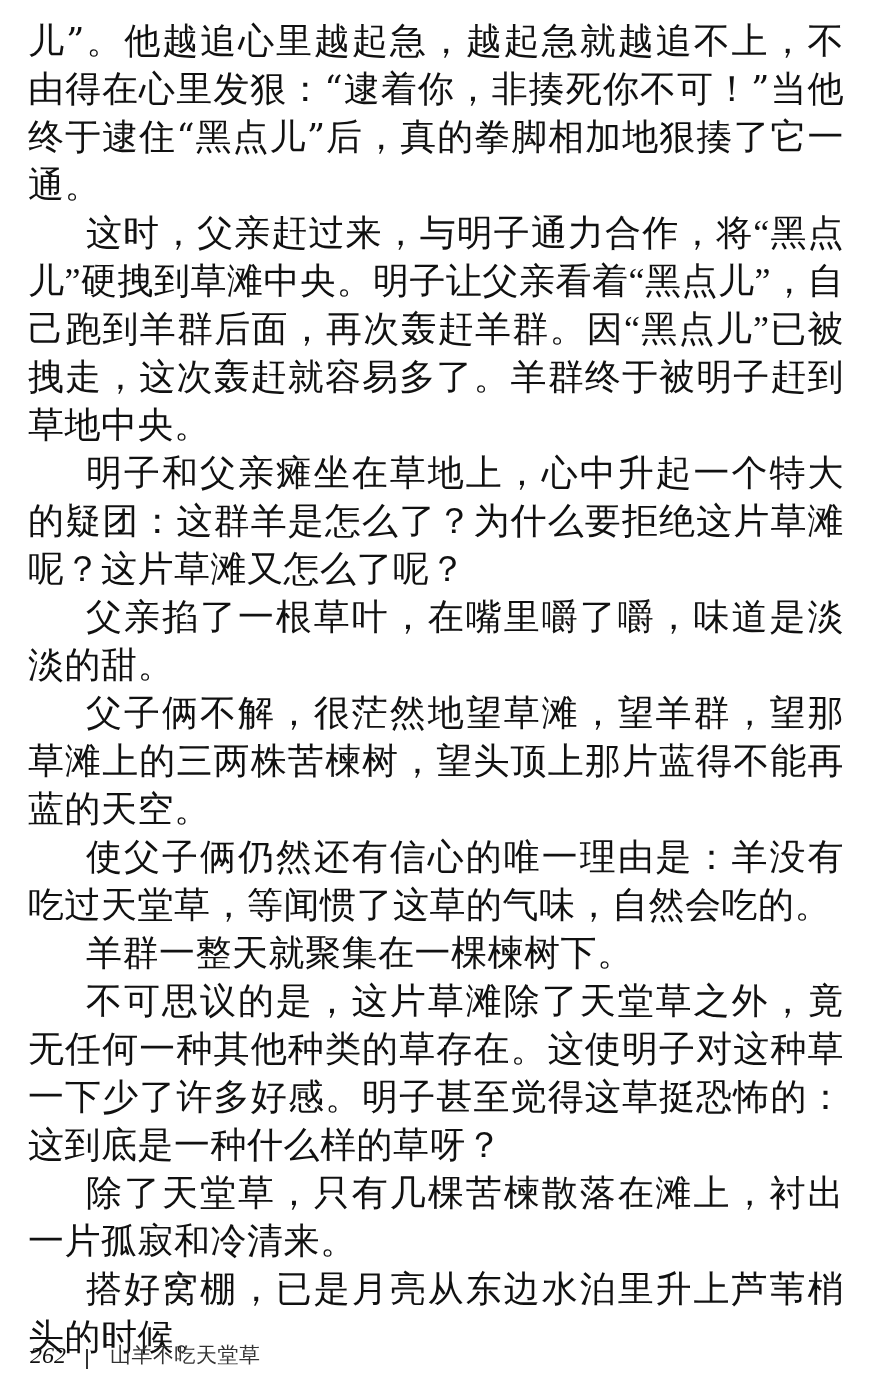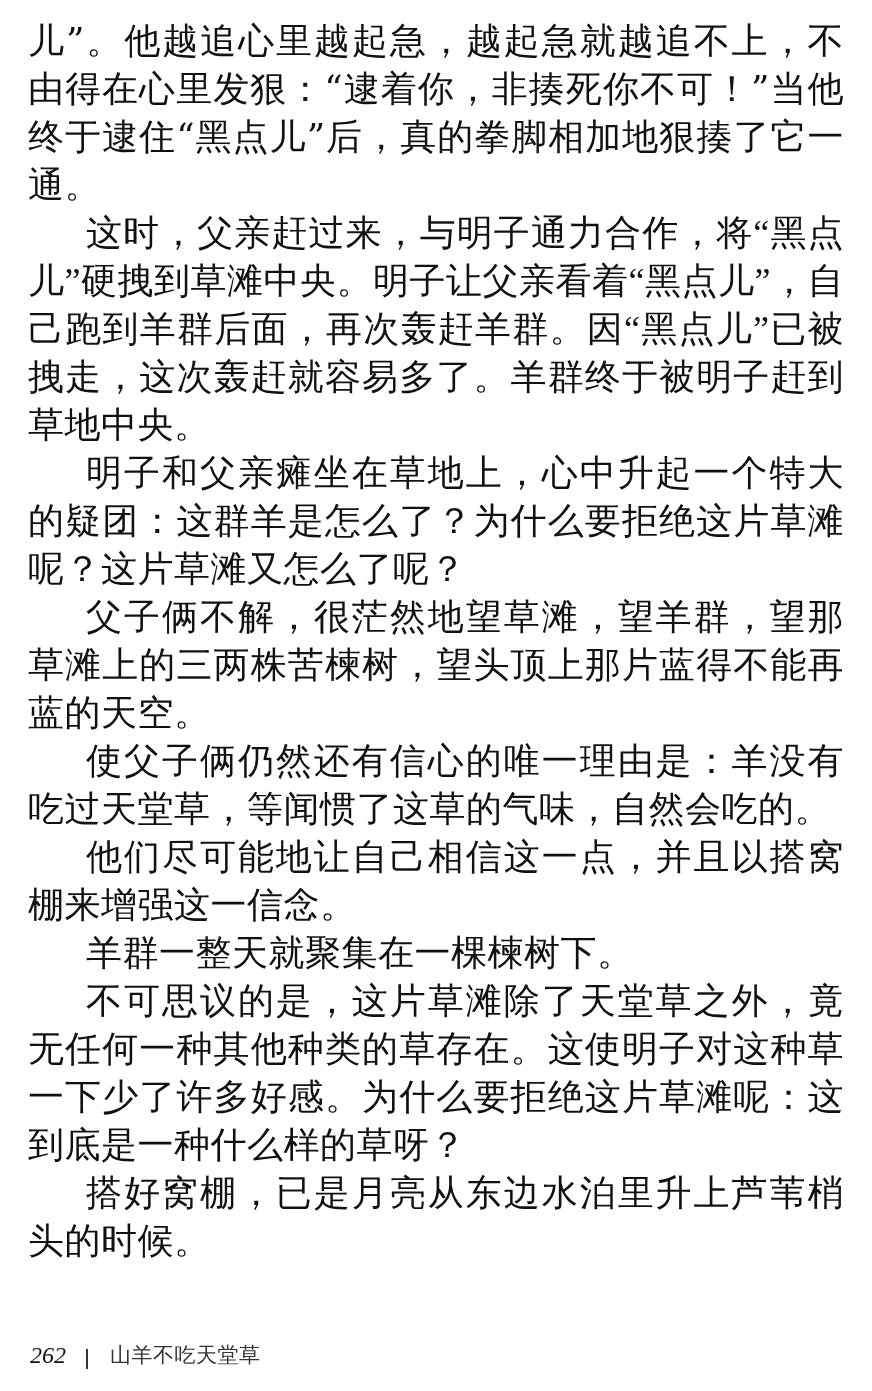--- a/index.html
+++ b/index.html
@@ -38,25 +38,26 @@
     font-size: 21px; color: #333; letter-spacing: 0.5px; margin-top: 21px;
   }
 </style>
 </head>
 <body>
 
 <div class="page-body">
   <p class="para">儿”。他越追心里越起急，越起急就越追不上，不由得在心里发狠：“逮着你，非揍死你不可！”当他终于逮住“黑点儿”后，真的拳脚相加地狠揍了它一通。</p>
   <p class="para indent">这时，父亲赶过来，与明子通力合作，将“黑点儿”硬拽到草滩中央。明子让父亲看着“黑点儿”，自己跑到羊群后面，再次轰赶羊群。因“黑点儿”已被拽走，这次轰赶就容易多了。羊群终于被明子赶到草地中央。</p>
   <p class="para indent">明子和父亲瘫坐在草地上，心中升起一个特大的疑团：这群羊是怎么了？为什么要拒绝这片草滩呢？这片草滩又怎么了呢？</p>
+  <p class="para indent">父亲掐了一根草叶，在嘴里嚼了嚼，味道是淡淡的甜。</p>
   <p class="para indent">父子俩不解，很茫然地望草滩，望羊群，望那草滩上的三两株苦楝树，望头顶上那片蓝得不能再蓝的天空。</p>
   <p class="para indent">使父子俩仍然还有信心的唯一理由是：羊没有吃过天堂草，等闻惯了这草的气味，自然会吃的。</p>
-  <p class="para indent">他们尽可能地让自己相信这一点，并且以搭窝棚来增强这一信念。</p>
   <p class="para indent">羊群一整天就聚集在一棵楝树下。</p>
-  <p class="para indent">不可思议的是，这片草滩除了天堂草之外，竟无任何一种其他种类的草存在。这使明子对这种草一下少了许多好感。为什么要拒绝这片草滩呢：这到底是一种什么样的草呀？</p>
+  <p class="para indent">不可思议的是，这片草滩除了天堂草之外，竟无任何一种其他种类的草存在。这使明子对这种草一下少了许多好感。明子甚至觉得这草挺恐怖的：这到底是一种什么样的草呀？</p>
+  <p class="para indent">除了天堂草，只有几棵苦楝散落在滩上，衬出一片孤寂和冷清来。</p>
   <p class="para indent">搭好窝棚，已是月亮从东边水泊里升上芦苇梢头的时候。</p>
 </div>
 
 <div class="footer">
   <span class="page-number">262</span>
   <span class="footer-sep"></span>
   <span class="book-title">山羊不吃天堂草</span>
 </div>
 
 </body></html>

